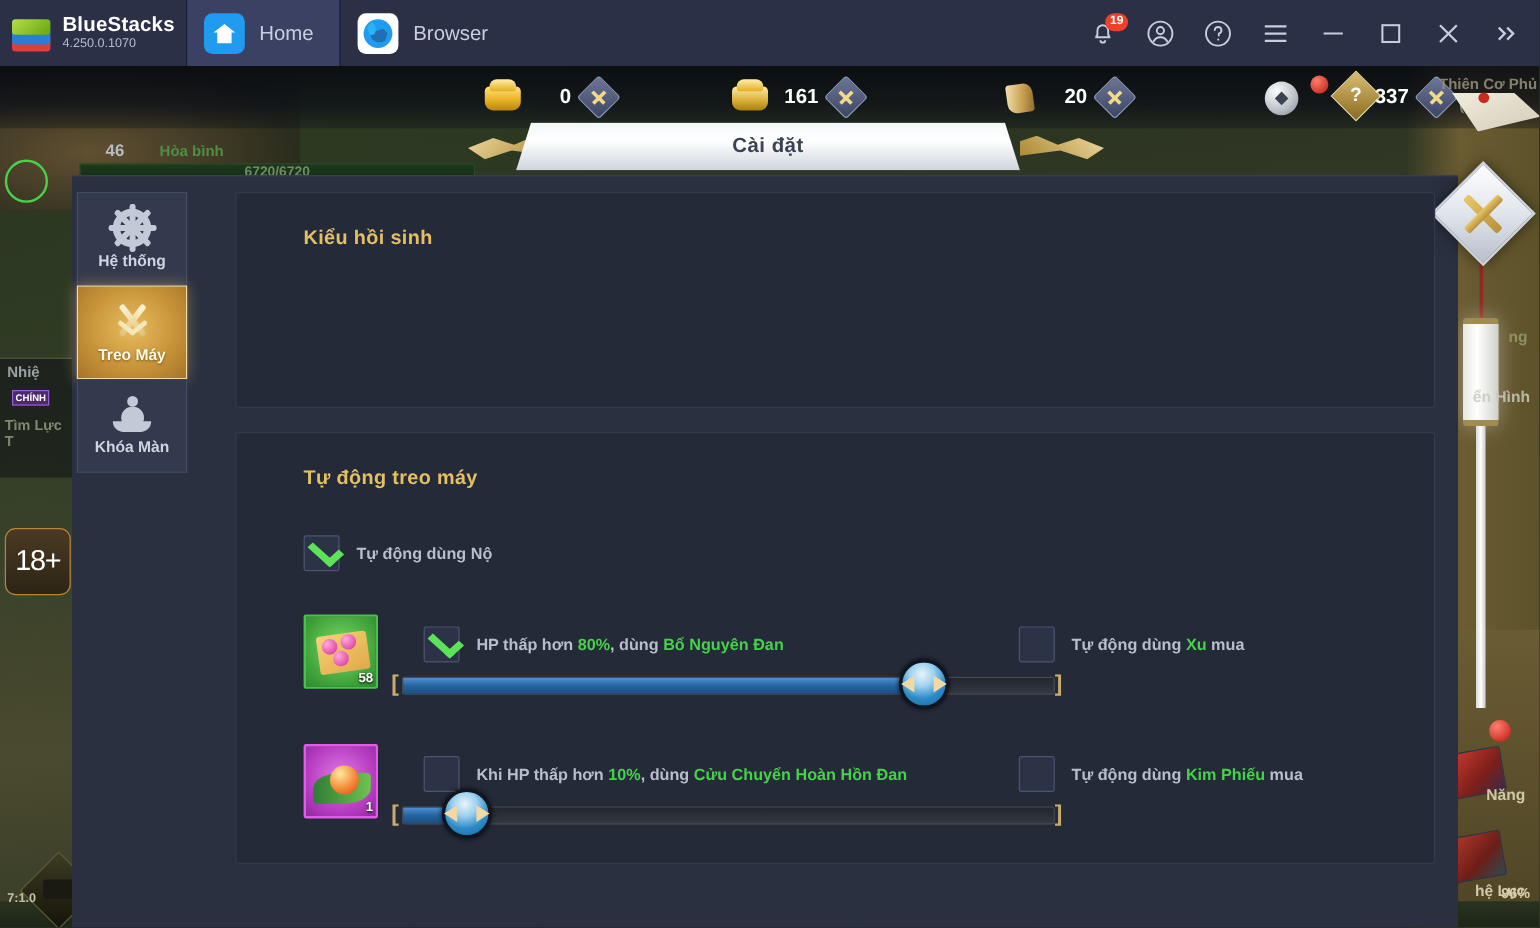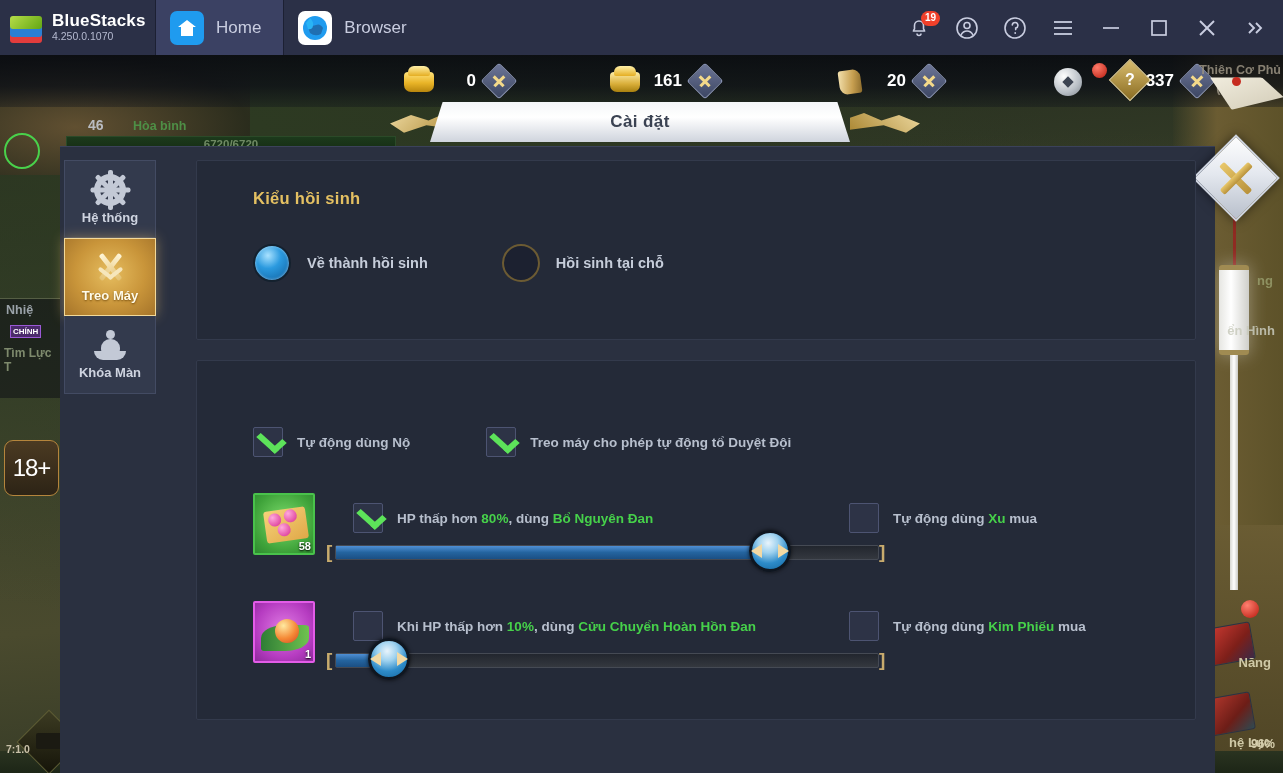--- a/index.html
+++ b/index.html
@@ -609,42 +609,29 @@
             <div class="legs"></div>
         </div>
         <div class="side-label">Khóa Màn</div>
       </div>
     </div>
 
     <div class="content">
 
       <div class="card card-1">
         <div class="sec-title">Kiểu hồi sinh</div>
-        <div class="row radio-row">
-          <div class="row">
-            <div class="radio on"></div>
-            <div class="radio-lbl">Về thành hồi sinh</div>
-          </div>
-          <div class="row" style="margin-left:74px">
-            <div class="radio"></div>
-            <div class="radio-lbl">Hồi sinh tại chỗ</div>
-          </div>
-        </div>
       </div>
 
       <div class="card card-2">
+        <div class="sec-title">Tự động treo máy</div>
 
         <div class="row" style="margin-top:38px">
           <div class="row">
             <div class="cb on"></div>
             <div class="cb-lbl">Tự động dùng Nộ</div>
-          </div>
-          <div class="row" style="margin-left:76px">
-            <div class="cb on"></div>
-            <div class="cb-lbl">Treo máy cho phép tự động tổ Duyệt Đội</div>
           </div>
         </div>
 
         <div style="position:relative; margin-top:36px; height:76px;">
           <div class="item-ico green" style="position:absolute;left:0;top:0">
             <div class="pot-green">
                 <i></i>
               </div>
             <div class="qty">58</div>
           </div>

